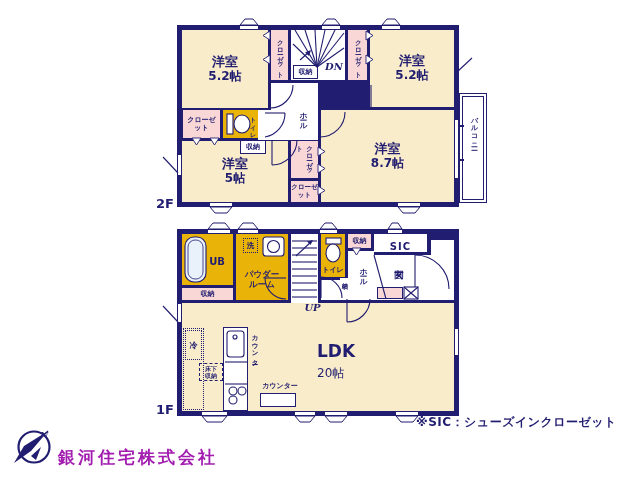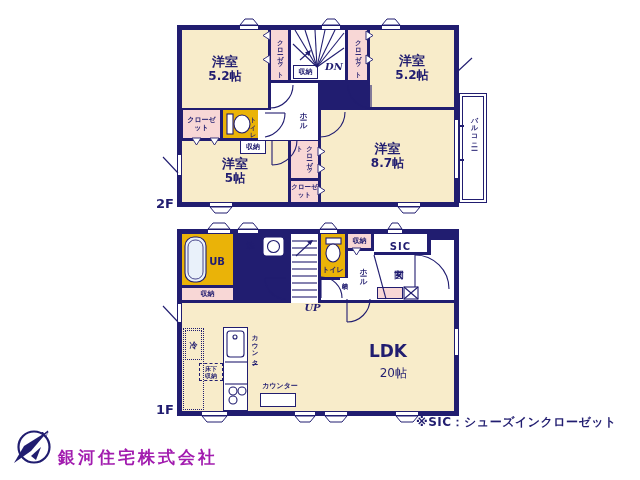--- a/index.html
+++ b/index.html
@@ -106,20 +106,23 @@
   <div class="floorlabel" style="left:156px;top:196px;">2F</div>
 
   <div class="floor" style="left:177px;top:229px;width:282px;height:187px;">
 
     <div class="room blue" style="left:5px;top:5px;width:51px;height:51px;">
       <span class="rsize" style="position:absolute;right:8px;top:22px;font-size:10px;">UB</span>
     </div>
     <div class="room pink" style="left:5px;top:59px;width:51px;height:12px;">
       <span class="small">収納</span>
     </div>
+    <div class="room blue" style="left:59px;top:5px;width:52px;height:66px;">
+      <span class="twoLine" style="font-size:8.5px;margin-top:24px;"><span>パウダー</span><br><span>ルーム</span></span>
+    </div>
     <div class="dotted" style="left:66px;top:9px;width:15px;height:15px;display:flex;align-items:center;justify-content:center;">
       <span style="font-size:7.5px;font-weight:bold;">洗</span>
     </div>
 
     <div class="room white" style="left:114px;top:5px;width:27px;height:66px;"></div>
     <div class="abs white" style="left:114px;top:71px;width:27px;height:4px;"></div>
     <div class="abs stairsDU" style="left:120px;top:73px;width:31px;z-index:45;">UP</div>
 
     <div class="room blue" style="left:144px;top:5px;width:24px;height:43px;">
       <span class="small" style="position:absolute;bottom:3px;font-size:7px;">トイレ</span>
@@ -134,21 +137,21 @@
       <span style="font-size:10px;font-weight:bold;letter-spacing:1px;">SIC</span>
     </div>
     <div class="room white" style="left:171px;top:22px;width:26px;height:49px;"></div>
     <div class="v" style="left:181px;top:34px;height:38px;font-size:7.5px;">ホール</div>
     <div class="room white" style="left:197px;top:26px;width:80px;height:45px;"></div>
     <div class="abs white" style="left:254px;top:11px;width:23px;height:18px;"></div>
     <div class="v" style="left:215px;top:33px;height:32px;font-size:9px;">玄関</div>
     <div class="abs pink" style="left:200px;top:58px;width:26px;height:12px;border:1px solid #211d70;box-sizing:border-box;"></div>
 
     <div class="room" style="left:5px;top:74px;width:272px;height:108px;"></div>
-    <div class="abs" style="left:140px;top:112px;width:90px;text-align:right;line-height:1.25;">
+    <div class="abs" style="left:140px;top:112px;width:90px;text-align:left;line-height:1.25;">
       <span style="font-size:17px;font-weight:bold;">LDK</span><br>
       <span style="font-size:12px;font-weight:normal;">20帖</span>
     </div>
     <div class="dotted" style="left:6px;top:99px;width:21px;height:82px;"></div>
     <div class="dotted" style="left:8px;top:101px;width:17px;height:30px;display:flex;align-items:center;justify-content:center;">
       <span style="font-size:8px;font-weight:bold;">冷</span>
     </div>
     <div class="dashed" style="left:22px;top:134px;width:24px;height:18px;">
       <span class="twoLine" style="font-size:6px;"><span>床下</span><br><span>収納</span></span>
     </div>

